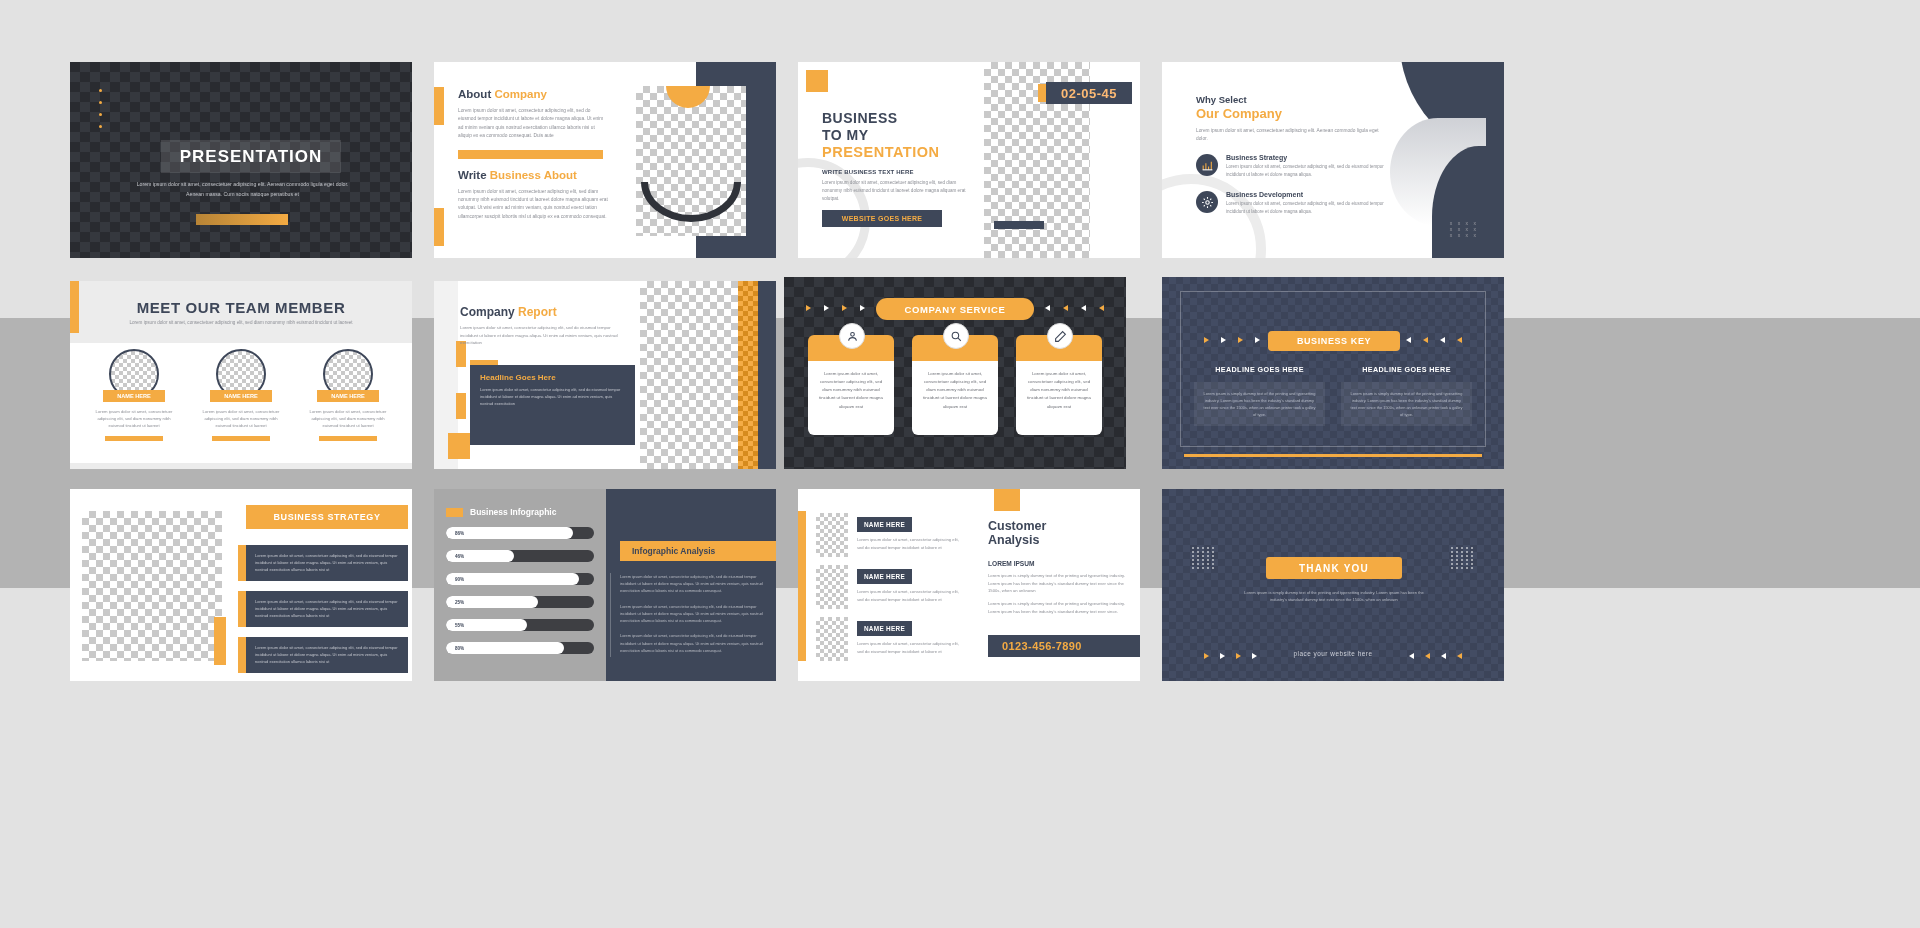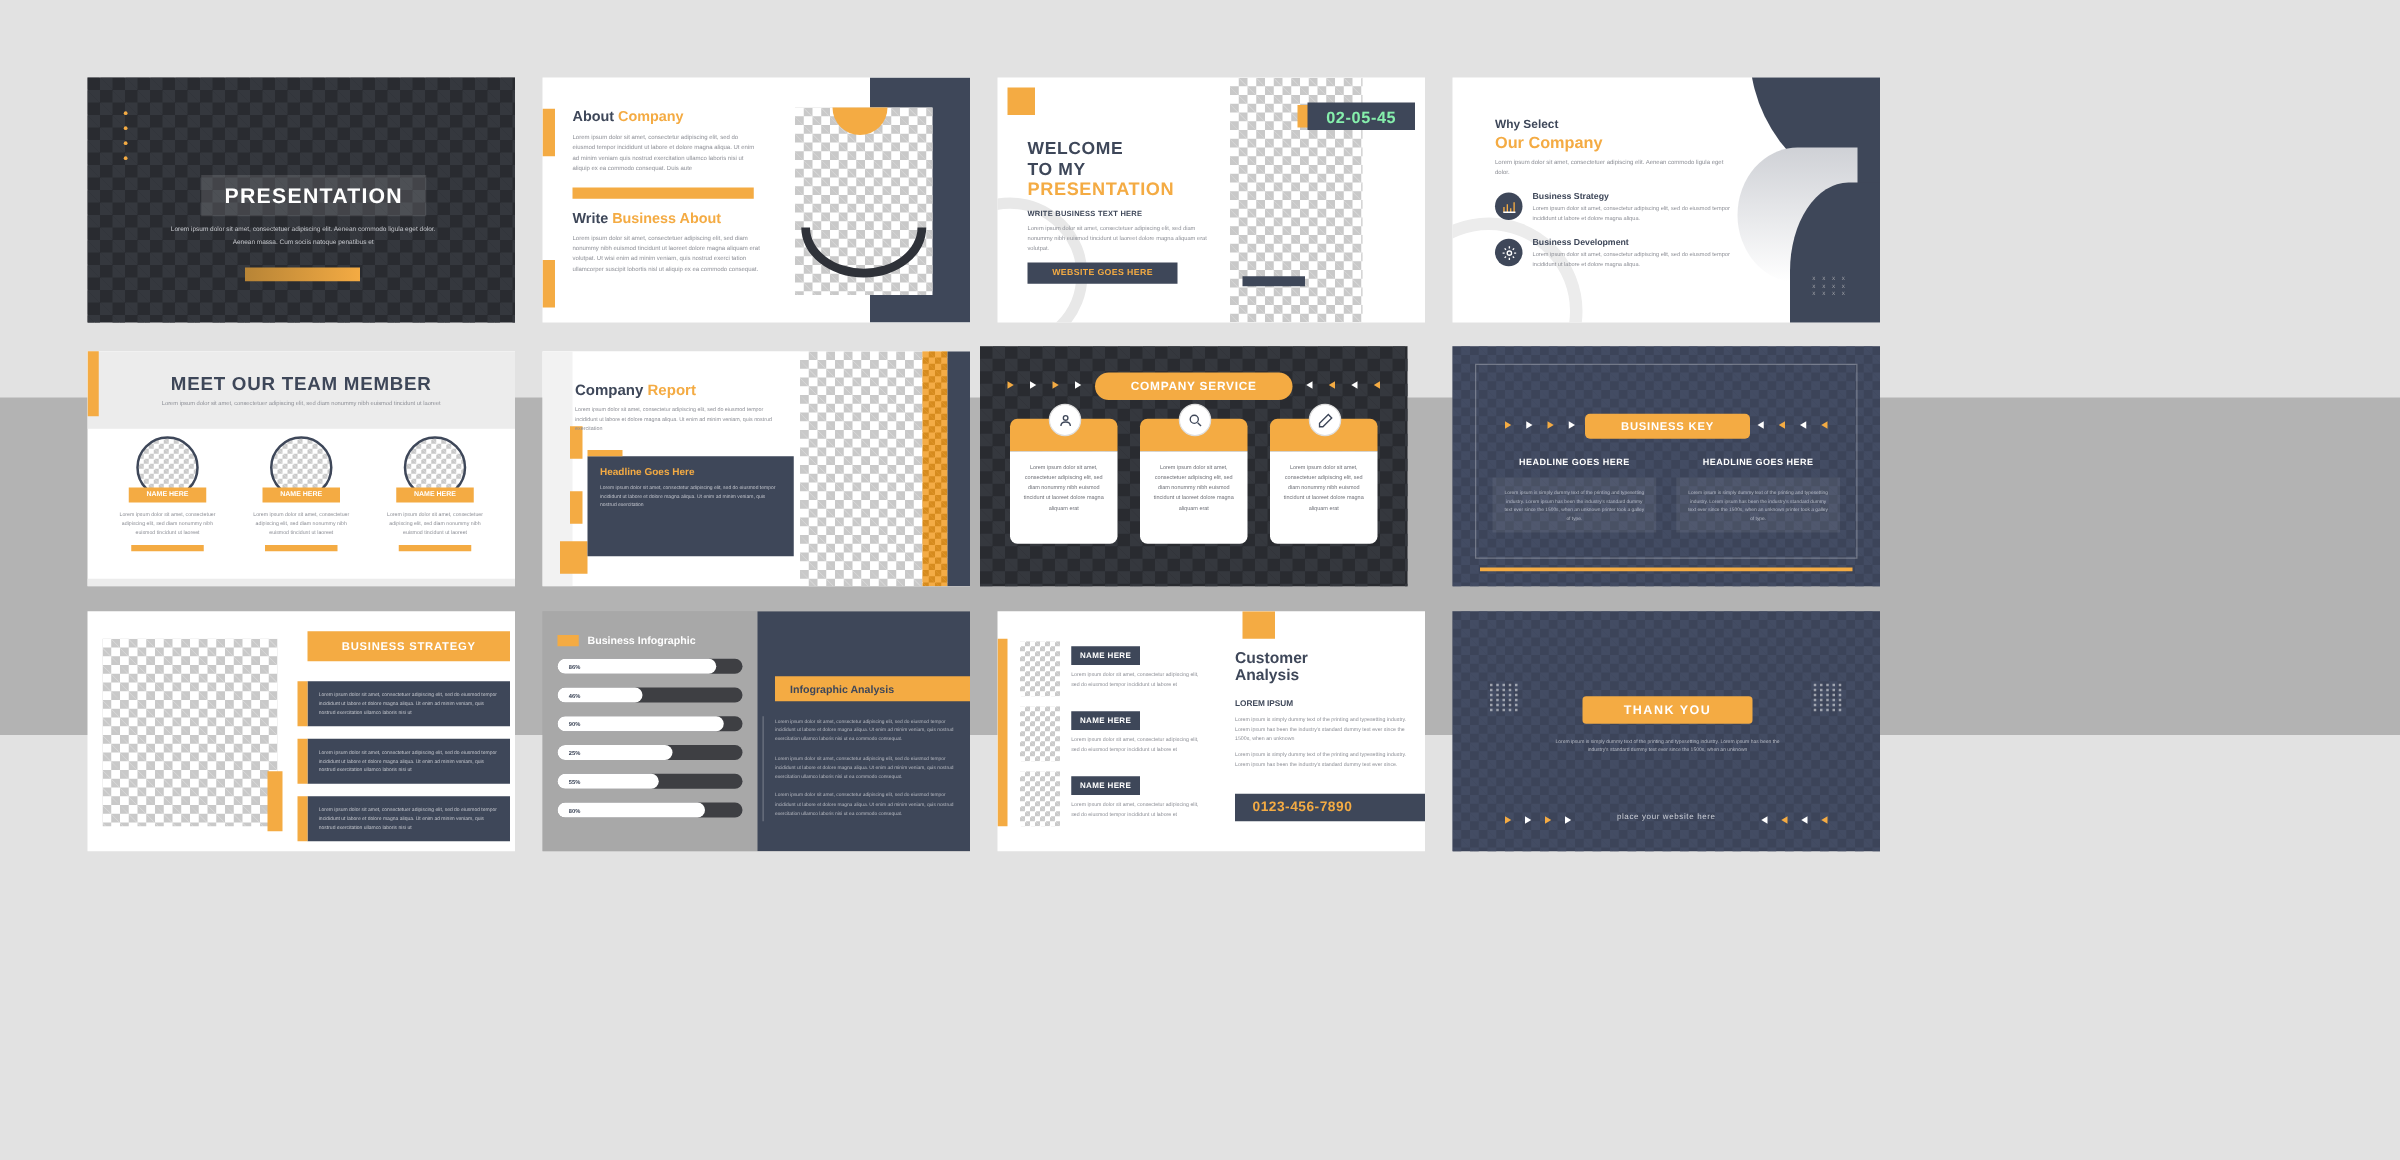--- a/index.html
+++ b/index.html
@@ -62,21 +62,21 @@
       linear-gradient(45deg,#d68b1e 25%,transparent 25%,transparent 75%,#d68b1e 75%),
       linear-gradient(45deg,#d68b1e 25%,transparent 25%,transparent 75%,#d68b1e 75%);
     background-size:10px 10px;
     background-position:0 0,5px 5px;
     background-color:#f4ac46;
   }
   .navy { background:#3e4759; }
   .orange { background:#f4ab43; }
   .t-navy { color:#3e4759; }
   .t-orange { color:#f4ab43; }
-  .t-white { color:#86efac; }
+  .t-white { color:#fdba74; }
   .lorem { color:#8d8f96; line-height:1.75; }
   .bar-orange { background:#f4ab43; }
 
   
   #s1 { left:70px; top:62px; width:342px; height:196px; }
   #s1 .title-box {
     position:absolute; left:91px; top:78px; width:180px; height:33px;
     background:rgba(255,255,255,0.12);
     display:flex; align-items:center; justify-content:center;
   }
@@ -353,21 +353,21 @@
     </div>
   </div>
 
   <div class="slide" id="s3">
     <div class="ring"></div>
     <div class="sq orange"></div>
     <div class="ph checker"></div>
     <div class="badge-tab orange"></div>
     <div class="badge navy t-white">02-05-45</div>
     <div class="txt">
-      <div class="w1 t-navy">WELCOME</div>
+      <div class="w1 t-navy">BUSINESS</div>
       <div class="w1 t-navy">TO MY</div>
       <div class="w2 t-orange">PRESENTATION</div>
       <div class="sub t-navy">WRITE BUSINESS TEXT HERE</div>
       <p class="lorem">Lorem ipsum dolor sit amet, consectetuer adipiscing elit, sed diam nonummy nibh euismod tincidunt ut laoreet dolore magna aliquam erat volutpat.</p>
     </div>
     <div class="btn navy t-orange">WEBSITE GOES HERE</div>
     <div class="navy-bar navy"></div>
   </div>
 
   <div class="slide" id="s4">

